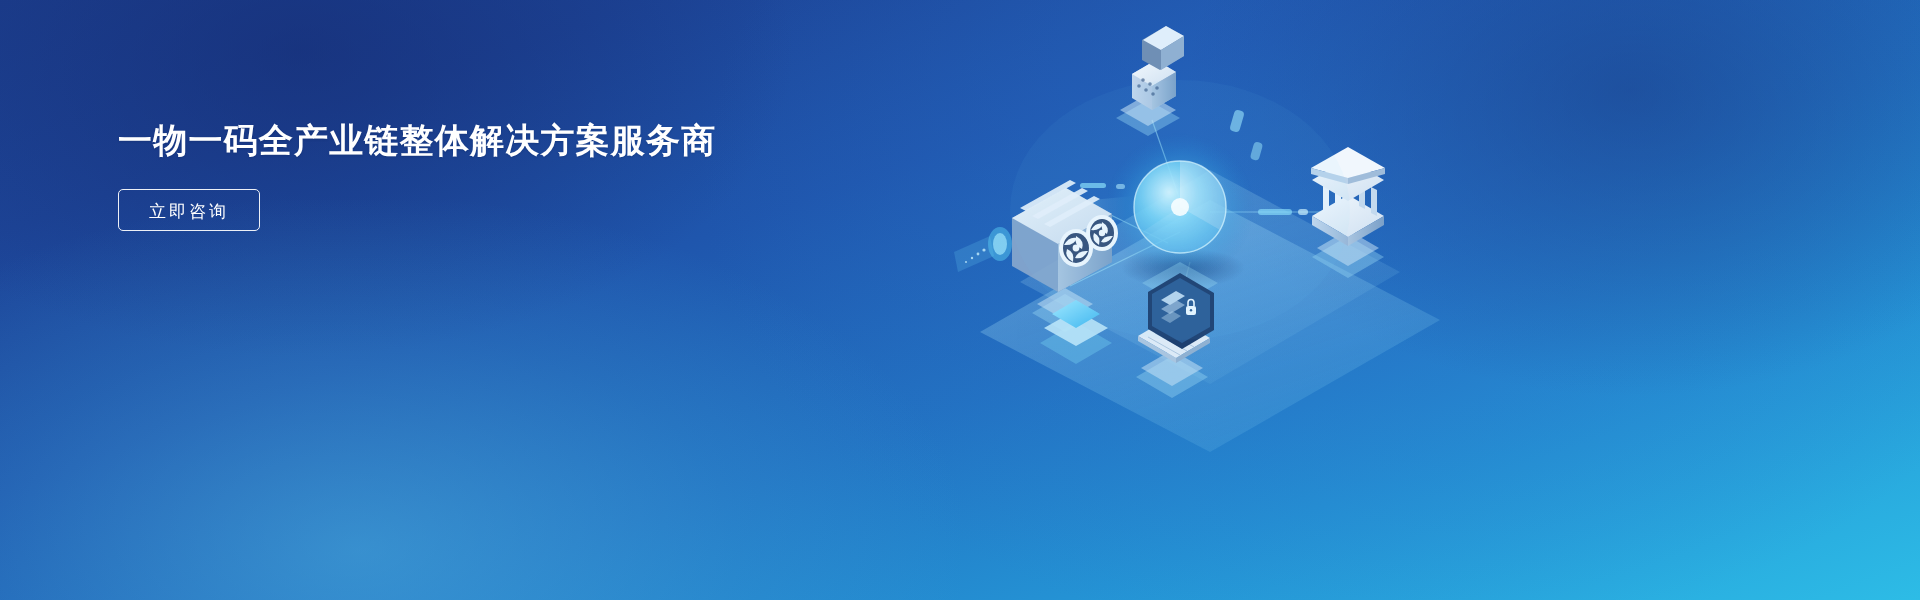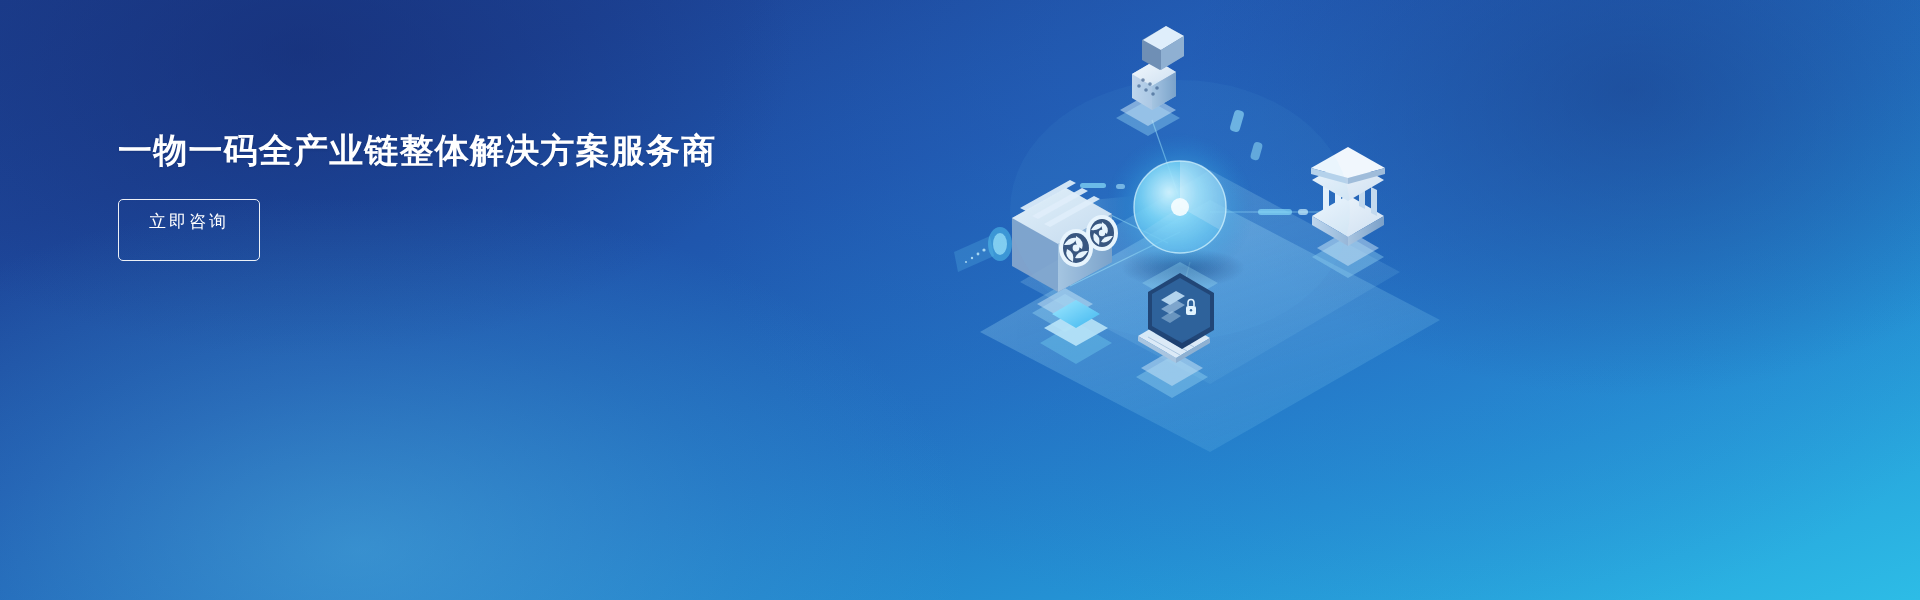--- a/index.html
+++ b/index.html
@@ -34,21 +34,21 @@
   .bg-vign-tr {
     position:absolute; right:-160px; top:-220px;
     width:900px; height:620px;
     background:radial-gradient(ellipse at center, rgba(22,48,120,0.45) 0%, rgba(22,48,120,0) 70%);
     pointer-events:none;
   }
 
   
   .copy {
     position:absolute;
-    left:118px; top:130px;
+    left:118px; top:120px;
     width:620px;
     z-index:6;
   }
   .headline {
     color:#ffffff;
     font-size:34px;
     font-weight:bold;
     letter-spacing:1.2px;
     line-height:1.2;
     white-space:nowrap;
@@ -59,21 +59,21 @@
     color:#e9f3fc;
     font-size:17px;
     line-height:1.95;
     letter-spacing:0.6px;
   }
   .sub-line { display:block; white-space:nowrap; }
 
   .cta {
     display:inline-block;
     margin-top:28px;
-    padding:13px 30px 30px 30px;
+    padding:13px 30px 10px 30px;
     border:1px solid rgba(255,255,255,0.92);
     border-radius:5px;
     color:#ffffff;
     font-size:17px;
     letter-spacing:3px;
     background:transparent;
     cursor:pointer;
     line-height:1;
   }
 

